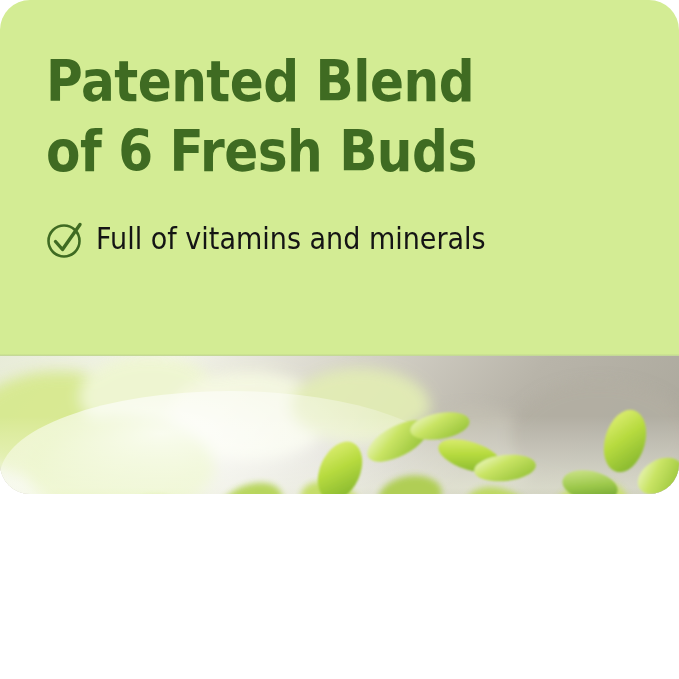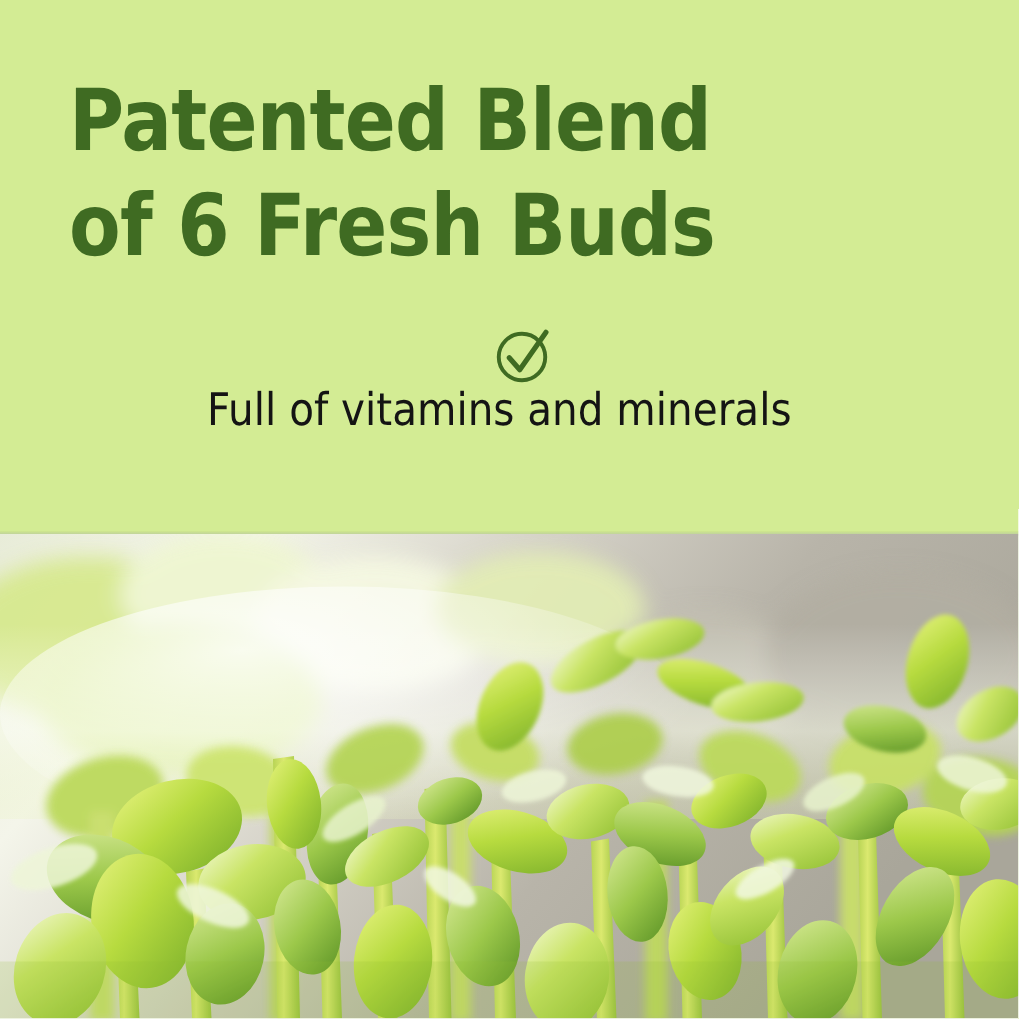--- a/index.html
+++ b/index.html
@@ -3,24 +3,25 @@
 <meta charset="utf-8">
 <style>
   html, body {
     margin: 0;
     padding: 0;
     background: #ffffff;
   }
   .canvas {
     position: relative;
     width: 679px;
-    height: 679px;
+    height: 494px;
     overflow: hidden;
     font-family: "Liberation Sans", sans-serif;
     background: #ffffff;
+    border-radius: 30px;
   }
 
   
   .info-panel {
     position: absolute;
     left: 0;
     top: 0;
     width: 679px;
     height: 356px;
     background: #d3ec94;
@@ -50,21 +51,20 @@
     position: absolute;
     left: 44px;
     top: 215px;
     width: 620px;
   }
   .benefit-row {
     display: flex;
     align-items: center;
     height: 48px;
     margin-bottom: 4px;
-    flex-direction: column;
   }
   .check-icon {
     flex: 0 0 auto;
     width: 42px;
     height: 42px;
     margin-right: 10px;
     display: block;
   }
   .benefit-text {
     color: #141414;

